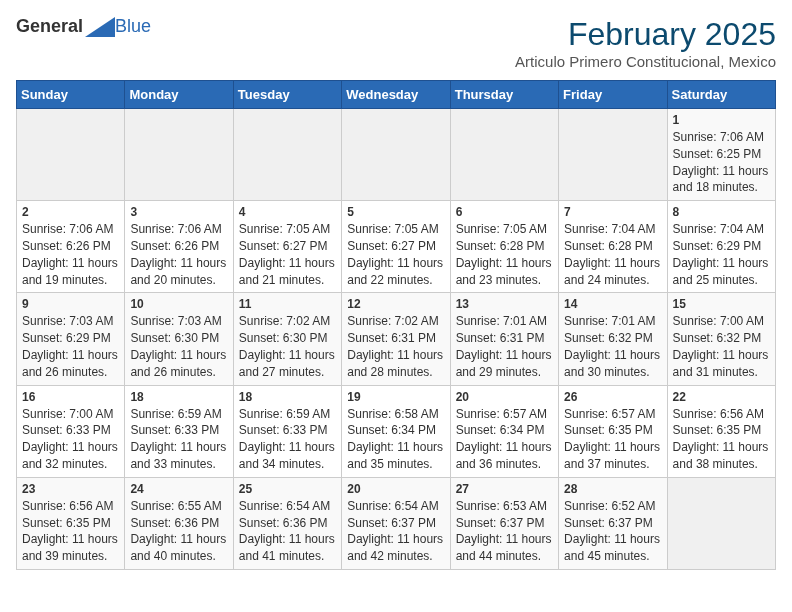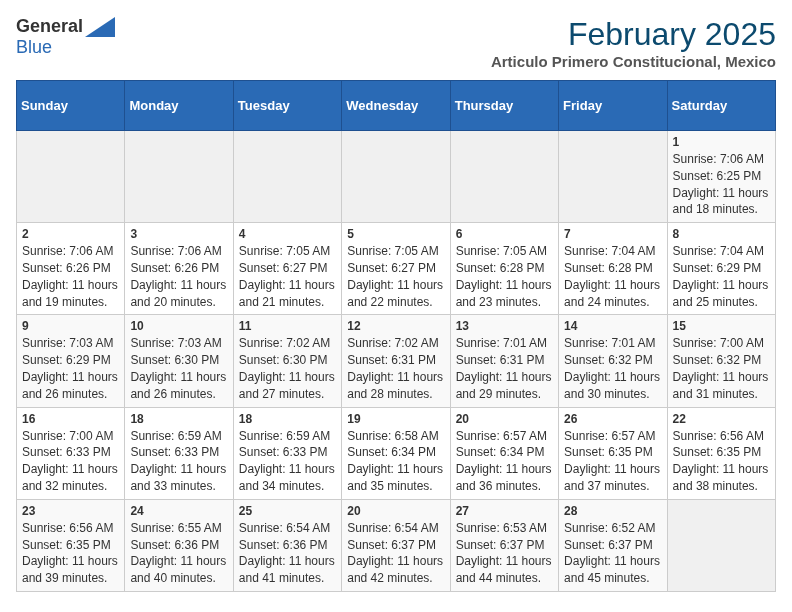--- a/index.html
+++ b/index.html
@@ -11,21 +11,21 @@
       padding: 16px;
     }
     .header {
       display: flex;
       align-items: flex-start;
       justify-content: space-between;
       margin-bottom: 10px;
     }
     .logo {
       display: flex;
-      flex-direction: column;
+      flex-direction: row;
       align-items: flex-start;
       text-align: right;
     }
     .logo-general {
       font-size: 18px;
       font-weight: bold;
       color: #333;
     }
     .logo-blue {
       font-size: 18px;
@@ -44,34 +44,34 @@
     .title-block {
       text-align: right;
     }
     .title-block h1 {
       font-size: 32px;
       font-weight: normal;
       color: #0c4a6e;
     }
     .title-block h2 {
       font-size: 15px;
-      font-weight: bold;
+      font-weight: normal;
       color: #555;
     }
     .calendar {
       width: 100%;
       border-collapse: collapse;
       border: 1px solid #ccc;
     }
     .calendar th {
       background-color: #2a6ab5;
       color: #fff;
       font-size: 13px;
       font-weight: bold;
-      padding: 17px 4px;
+      padding: 6px 4px;
       border: 1px solid #1e5090;
       text-align: left;
     }
     .calendar td {
       border: 1px solid #ccc;
       vertical-align: top;
       padding: 4px 5px;
       font-size: 10.5px;
       color: #333;
       width: calc(100% / 7);

